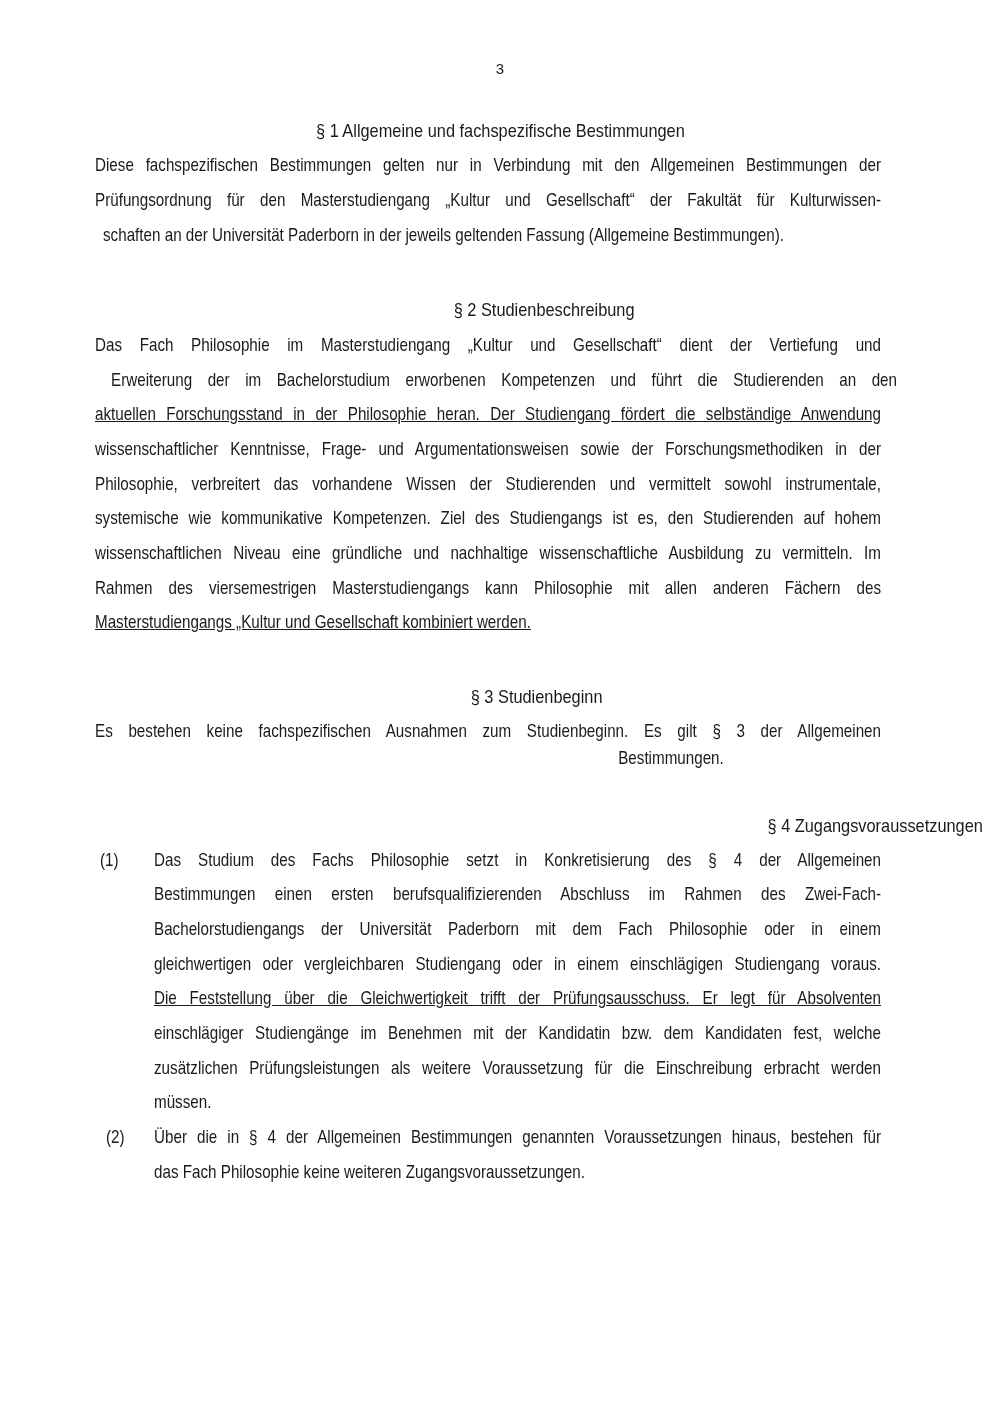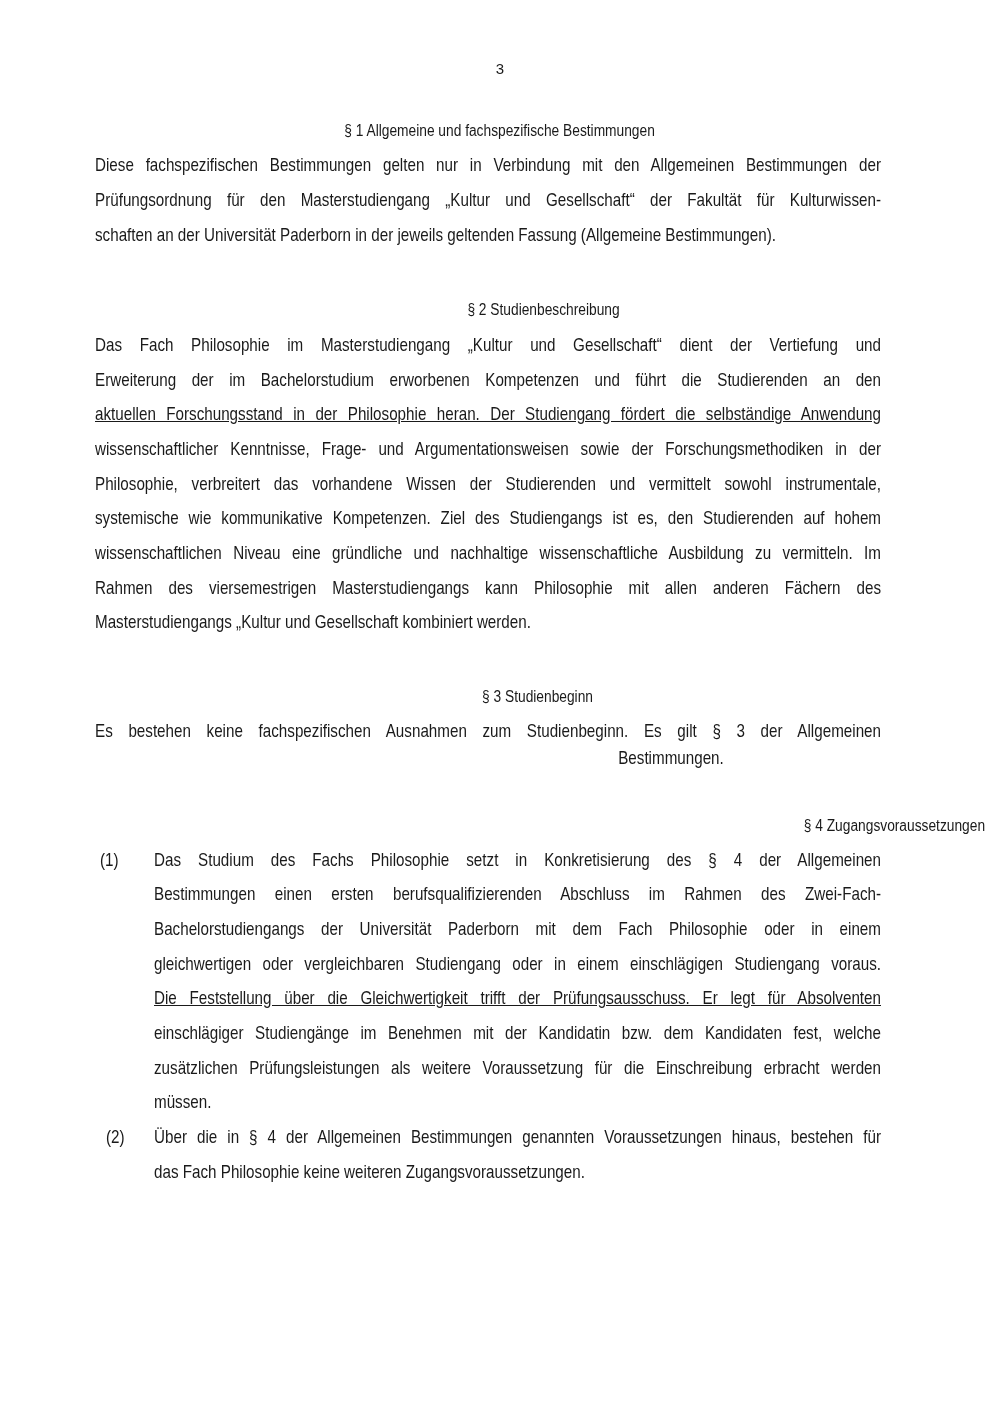--- a/index.html
+++ b/index.html
@@ -21,21 +21,21 @@
       left: 0;
       width: 1000px;
       text-align: center;
       font-size: 15px;
     }
     .heading {
       position: absolute;
       left: 0;
       width: 1000px;
       text-align: center;
-      font-size: 16px;
+      font-size: 19px;
       line-height: 22px;
     }
     .heading span {
       display: inline-block;
       transform: scaleX(0.86);
       transform-origin: center;
       white-space: nowrap;
     }
     .line {
       position: absolute;
@@ -71,50 +71,50 @@
 <div>
   <div class="page-number">3</div>
 
   <div class="heading" style="top:120px;"><span>§ 1 Allgemeine und fachspezifische Bestimmungen</span></div>
   <div class="line justify" style="top:153px;">
       <span class="inner" style="display: block; text-align: justify; text-align-last: justify; width: 982.5px; transform: scaleX(0.8);">Diese fachspezifischen Bestimmungen gelten nur in Verbindung mit den Allgemeinen Bestimmungen der</span>
     </div>
   <div class="line justify" style="top:188px;">
       <span class="inner" style="display: block; text-align: justify; text-align-last: justify; width: 982.5px; transform: scaleX(0.8);">Prüfungsordnung für den Masterstudiengang „Kultur und Gesellschaft“ der Fakultät für Kulturwissen-</span>
     </div>
-  <div class="line" style="top:223px;">
+  <div class="line" style="top:223px;margin-left:8px;">
       <span class="inner" style="transform: scaleX(0.8);">schaften an der Universität Paderborn in der jeweils geltenden Fassung (Allgemeine Bestimmungen).</span>
     </div>
 
   <div class="heading" style="top:299px;padding-left:44px;"><span>§ 2 Studienbeschreibung</span></div>
   <div class="line justify" style="top:333px;">
       <span class="inner" style="display: block; text-align: justify; text-align-last: justify; width: 982.5px; transform: scaleX(0.8);">Das Fach Philosophie im Masterstudiengang „Kultur und Gesellschaft“ dient der Vertiefung und</span>
     </div>
-  <div class="line justify" style="top:368px;">
+  <div class="line justify" style="top:368px;margin-left:16px;">
       <span class="inner" style="display: block; text-align: justify; text-align-last: justify; width: 982.5px; transform: scaleX(0.8);">Erweiterung der im Bachelorstudium erworbenen Kompetenzen und führt die Studierenden an den</span>
     </div>
   <div class="line justify" style="top:402px;text-decoration:underline;">
       <span class="inner" style="display: block; text-align: justify; text-align-last: justify; width: 982.5px; transform: scaleX(0.8);">aktuellen Forschungsstand in der Philosophie heran. Der Studiengang fördert die selbständige Anwendung</span>
     </div>
   <div class="line justify" style="top:437px;">
       <span class="inner" style="display: block; text-align: justify; text-align-last: justify; width: 982.5px; transform: scaleX(0.8);">wissenschaftlicher Kenntnisse, Frage- und Argumentationsweisen sowie der Forschungsmethodiken in der</span>
     </div>
   <div class="line justify" style="top:472px;">
       <span class="inner" style="display: block; text-align: justify; text-align-last: justify; width: 982.5px; transform: scaleX(0.8);">Philosophie, verbreitert das vorhandene Wissen der Studierenden und vermittelt sowohl instrumentale,</span>
     </div>
   <div class="line justify" style="top:506px;">
       <span class="inner" style="display: block; text-align: justify; text-align-last: justify; width: 982.5px; transform: scaleX(0.8);">systemische wie kommunikative Kompetenzen. Ziel des Studiengangs ist es, den Studierenden auf hohem</span>
     </div>
   <div class="line justify" style="top:541px;">
       <span class="inner" style="display: block; text-align: justify; text-align-last: justify; width: 982.5px; transform: scaleX(0.8);">wissenschaftlichen Niveau eine gründliche und nachhaltige wissenschaftliche Ausbildung zu vermitteln. Im</span>
     </div>
   <div class="line justify" style="top:576px;">
       <span class="inner" style="display: block; text-align: justify; text-align-last: justify; width: 982.5px; transform: scaleX(0.8);">Rahmen des viersemestrigen Masterstudiengangs kann Philosophie mit allen anderen Fächern des</span>
     </div>
-  <div class="line" style="top:610px;">
+  <div class="line" style="top:610px;text-decoration:underline;">
       <span class="inner" style="transform: scaleX(0.8);">Masterstudiengangs „Kultur und Gesellschaft kombiniert werden.</span>
     </div>
 
   <div class="heading" style="top:686px;padding-left:37px;"><span>§ 3 Studienbeginn</span></div>
   <div class="line justify" style="top:719px;">
       <span class="inner" style="display: block; text-align: justify; text-align-last: justify; width: 982.5px; transform: scaleX(0.8);">Es bestehen keine fachspezifischen Ausnahmen zum Studienbeginn. Es gilt § 3 der Allgemeinen</span>
     </div>
   <div class="line" style="top:746px;text-align:right;">
       <span class="inner" style="transform: scaleX(0.8);">Bestimmungen.</span>
     </div>

